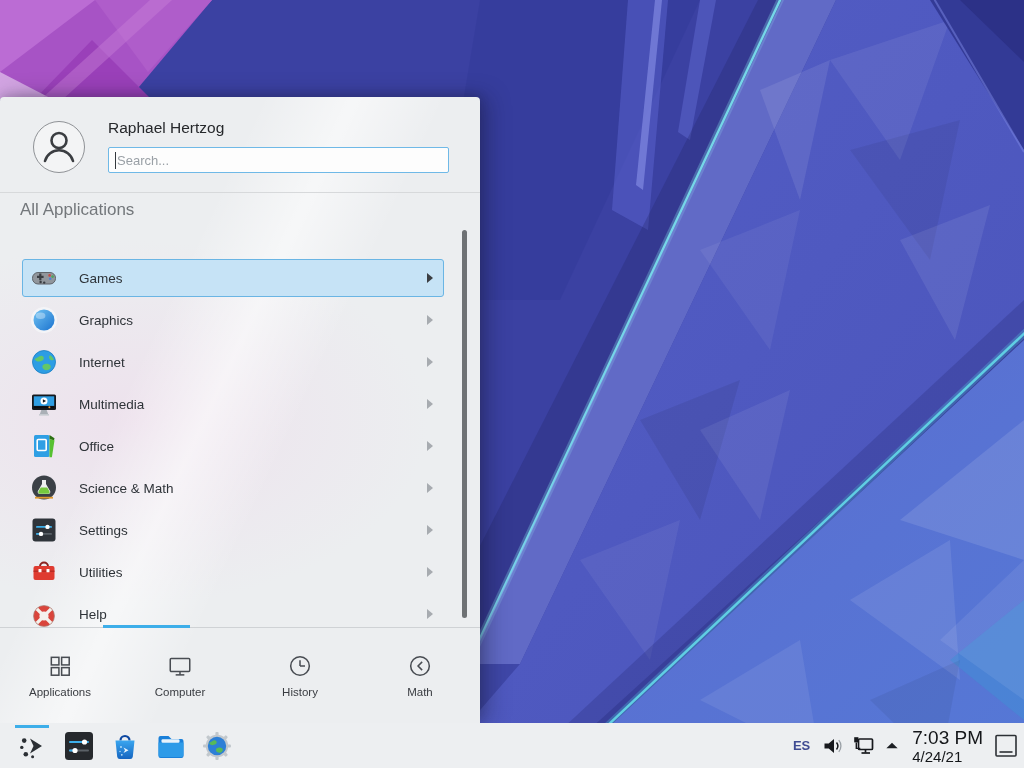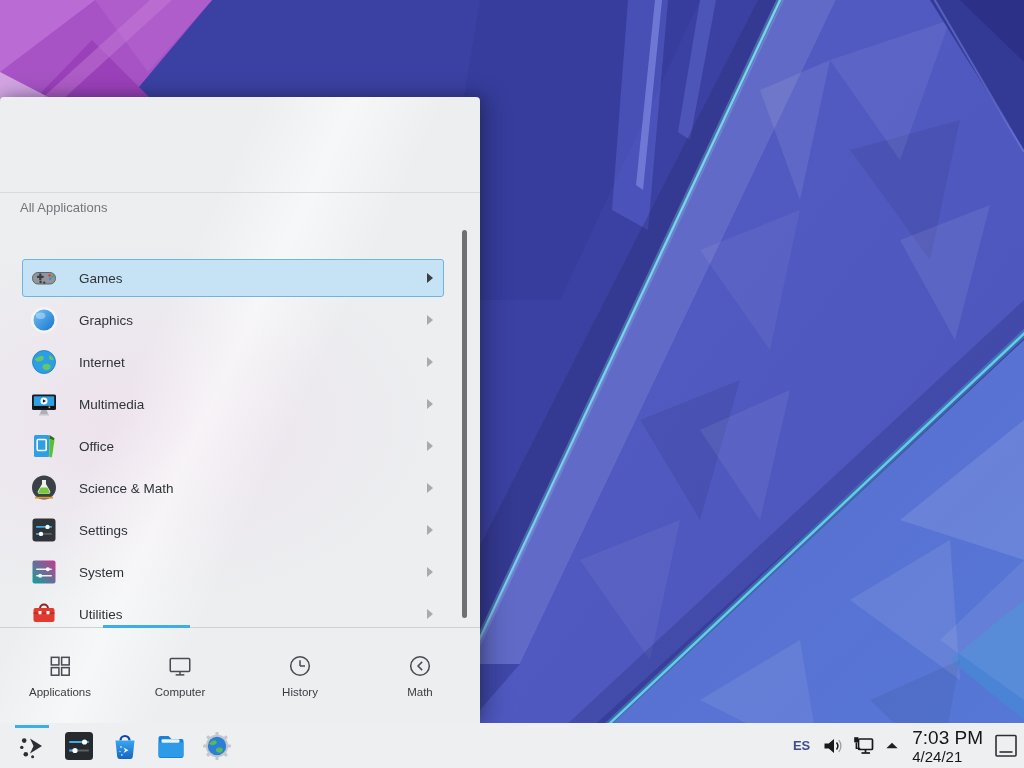--- a/index.html
+++ b/index.html
@@ -17,21 +17,21 @@
     box-shadow:8px 0 22px rgba(20,20,40,.35), 0 -2px 10px rgba(20,20,40,.18);}
   .menu-header{position:absolute;left:0;top:0;width:100%;height:95px;}
   .avatar{position:absolute;left:33px;top:24px;width:50px;height:50px;border-radius:50%;
     border:1px solid #8f9296;background:#f3f4f5;}
   .user-name{position:absolute;left:108px;top:22px;font-size:15.5px;color:#26282b;}
   .search-box{position:absolute;left:108px;top:50px;width:341px;height:26px;box-sizing:border-box;
     background:#fdfdfd;border:1px solid #6fb9e7;border-radius:2px;}
   .search-box .ph{position:absolute;left:8px;top:5px;font-size:13px;color:#9aa0a6;}
   .search-box .caret{position:absolute;left:6px;top:4px;width:1px;height:17px;background:#33383d;}
   .hdr-divider{position:absolute;left:0;top:95px;width:100%;height:1px;background:#d7d9db;}
-  .section-label{position:absolute;left:20px;top:103px;font-size:13px;color:#73777b;}
+  .section-label{position:absolute;left:20px;top:103px;font-size:17px;color:#73777b;}
 
   .app-list{position:absolute;left:0;top:121px;width:100%;height:409px;overflow:hidden;}
   .row{position:relative;height:38px;margin:0 36px 4px 22px;display:flex;align-items:center;
     border:1px solid transparent;border-radius:3px;box-sizing:border-box;}
   .row:first-child{margin-top:6px;}
   .row.selected{background:#c6e3f6;border-color:#6ab5e4;margin-top:41px;}
   .cicon{width:28px;height:28px;margin-left:7px;flex:none;}
   .rlabel{margin-left:21px;font-size:13.5px;color:#2e3338;}
   .arrow{position:absolute;right:10px;top:50%;margin-top:-5px;width:0;height:0;
     border-left:6px solid #a7abb0;border-top:5px solid transparent;border-bottom:5px solid transparent;}
@@ -117,20 +117,33 @@
     <polygon points="1024,420 900,520 1024,560" fill="#ffffff" opacity=".11"></polygon>
     <polygon points="850,600 950,540 960,680" fill="#ffffff" opacity=".09"></polygon>
     <polygon points="700,700 800,640 820,760" fill="#ffffff" opacity=".08"></polygon>
     <polygon points="950,660 1024,600 1024,720" fill="#3f8fd6" opacity=".5"></polygon>
     <polygon points="870,700 960,660 940,768" fill="#000000" opacity=".06"></polygon>
     <polygon points="1024,560 940,640 1024,700" fill="#ffffff" opacity=".08"></polygon>
   </svg>
 
   <div class="menu">
 
+    <div class="menu-header">
+      <div class="avatar">
+        <svg viewBox="0 0 50 50" width="50" height="50">
+          <circle cx="25" cy="18.5" r="7.5" fill="none" stroke="#3a3d41" stroke-width="2.6"></circle>
+          <path d="M11 39a14.5 14.5 0 0 1 28 0" fill="none" stroke="#3a3d41" stroke-width="2.6" stroke-linecap="round"></path>
+        </svg>
+      </div>
+      <div class="user-name">Raphael Hertzog</div>
+      <div class="search-box">
+        <span class="caret"></span>
+        <span class="ph">Search...</span>
+      </div>
+    </div>
 
     <div class="hdr-divider"></div>
     <div class="section-label">All Applications</div>
 
     <div class="app-list">
 
       <div class="row selected">
         <svg class="cicon" viewBox="0 0 28 28">
           <rect x="2.5" y="8.5" width="23" height="11.5" rx="5.5" fill="#91969c" stroke="#60656b"></rect>
           <path d="M7 11.8h2.2V9.6h2.2v2.2h2.2V14h-2.2v2.2H9.2V14H7z" fill="#3b3e43"></path>
@@ -214,37 +227,20 @@
           <rect x="6" y="10" width="16" height="1.8" rx=".9" fill="#3daee9"></rect>
           <circle cx="17.5" cy="10.9" r="2.2" fill="#ffffff"></circle>
           <rect x="6" y="17" width="16" height="1.8" rx=".9" fill="#596067"></rect>
           <rect x="6" y="17" width="6" height="1.8" rx=".9" fill="#3daee9"></rect>
           <circle cx="11" cy="17.9" r="2.2" fill="#ffffff"></circle>
         </svg>
         <span class="rlabel">Settings</span>
         <span class="arrow"></span>
       </div>
 
-      <div class="row">
-        <svg class="cicon" viewBox="0 0 28 28">
-          <defs>
-              <linearGradient id="sysg" x1="0" y1="1" x2="1" y2="0">
-            <stop offset="0" stop-color="#12a09e"></stop>
-                <stop offset="1" stop-color="#c43a90"></stop>
-              </linearGradient>
-            </defs>
-          <rect x="2.5" y="2.5" width="23" height="23" rx="2" fill="url(#sysg)"></rect>
-          <rect x="6" y="10.5" width="16" height="1.6" rx=".8" fill="#ffffff" opacity=".9"></rect>
-          <circle cx="17.8" cy="11.3" r="2" fill="#ffffff"></circle>
-          <rect x="6" y="17" width="16" height="1.6" rx=".8" fill="#ffffff" opacity=".9"></rect>
-          <circle cx="10.2" cy="17.8" r="2" fill="#ffffff"></circle>
-        </svg>
-        <span class="rlabel">System</span>
-        <span class="arrow"></span>
-      </div>
 
       <div class="row">
         <svg class="cicon" viewBox="0 0 28 28">
           <path d="M10 8.5a4 4 0 0 1 8 0" fill="none" stroke="#8c2420" stroke-width="2"></path>
           <rect x="3.5" y="8" width="21" height="14" rx="2" fill="#df3b30"></rect>
           <rect x="3.5" y="12.6" width="21" height="1.2" fill="#b02a22"></rect>
           <rect x="8.5" y="11" width="3" height="3.2" rx=".5" fill="#ffffff"></rect>
           <rect x="16.5" y="11" width="3" height="3.2" rx=".5" fill="#ffffff"></rect>
         </svg>
         <span class="rlabel">Utilities</span>

